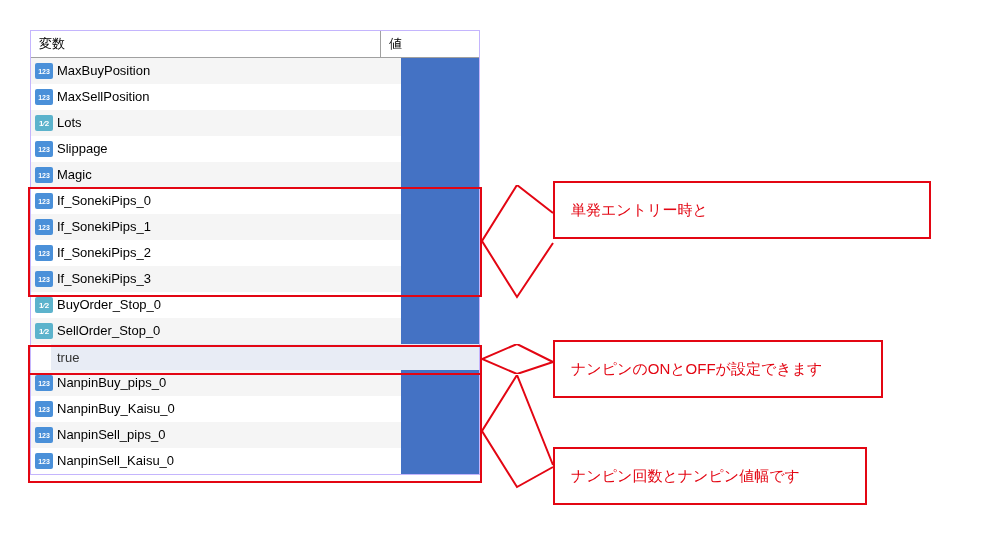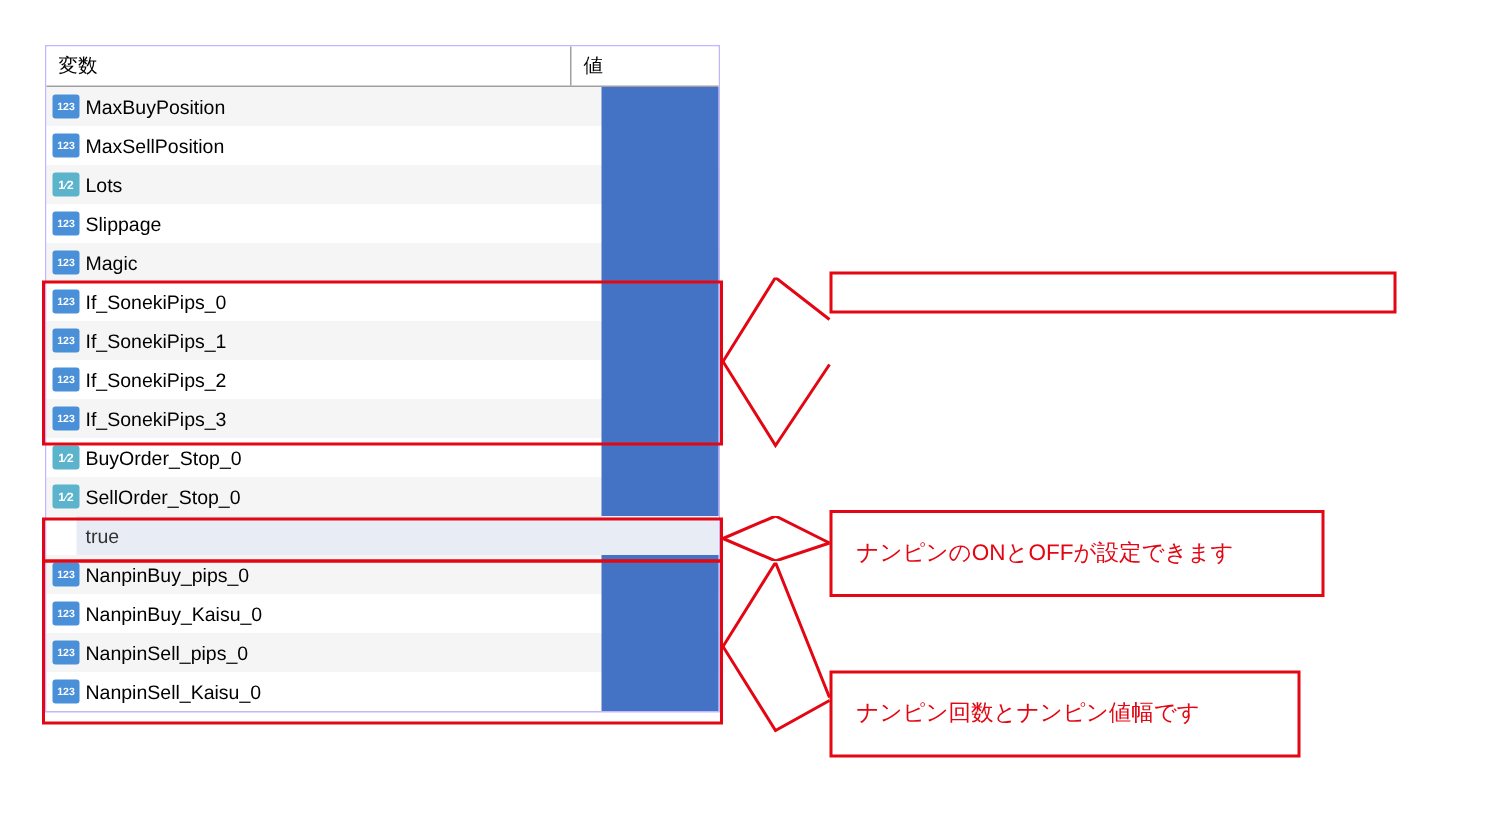--- a/index.html
+++ b/index.html
@@ -9,21 +9,21 @@
     .table-header { display: flex; background: #fff; border-bottom: 1px solid #a0a0a0; }
     .th { padding: 4px 8px; font-weight: normal; }
     .th-name { width: 350px; border-right: 1px solid #a0a0a0; }
     .th-value { flex: 1; }
     
     .table-body { }
     .row { display: flex; height: 26px; align-items: center; }
     .row:nth-child(odd) { background: #f5f5f5; }
     .row:nth-child(even) { background: #fff; }
     
-    .cell-name { width: 350px; display: flex; align-items: center; padding-left: 4px; gap: 4px; }
+    .cell-name { width: 350px; display: flex; padding-left: 4px; gap: 4px; }
     .cell-value { flex: 1; background: #4472c4; height: 100%; display: flex; align-items: center; padding-left: 6px; color: #333; margin-left: 20px; }
     .cell-value.with-text { background: #e8ecf5; }
     
     .icon { width: 18px; height: 16px; display: inline-flex; align-items: center; justify-content: center; font-size: 9px; font-weight: bold; color: #fff; border-radius: 2px; flex-shrink: 0; }
     .icon-int { background: #4a90d9; }
     .icon-int::before { content: "123"; font-size: 7px; }
     .icon-double { background: #5cb3cc; }
     .icon-double::before { content: "1⁄2"; font-size: 8px; }
     .icon-bool { background: #3da849; }
     .icon-bool::before { content: "✓"; font-size: 10px; }
@@ -153,20 +153,21 @@
         <div class="cell-value"></div>
       </div>
     </div>
 </div>
 
 <div class="highlight-box" style="left:28px; top:187px; width:454px; height:110px;"></div>
 <div class="highlight-box" style="left:28px; top:345px; width:454px; height:30px;"></div>
 <div class="highlight-box" style="left:28px; top:373px; width:454px; height:110px;"></div>
 
 <div class="annotation-box" style="left:553px; top:181px; width:378px;">
+  <div>単発エントリー時と</div>
 </div>
 
 <div class="annotation-box" style="left:553px; top:340px; width:330px;">
   <span>ナンピンのONとOFFが設定できます</span>
 </div>
 
 <div class="annotation-box" style="left:553px; top:447px; width:314px;">
   <span>ナンピン回数とナンピン値幅です</span>
 </div>
 

